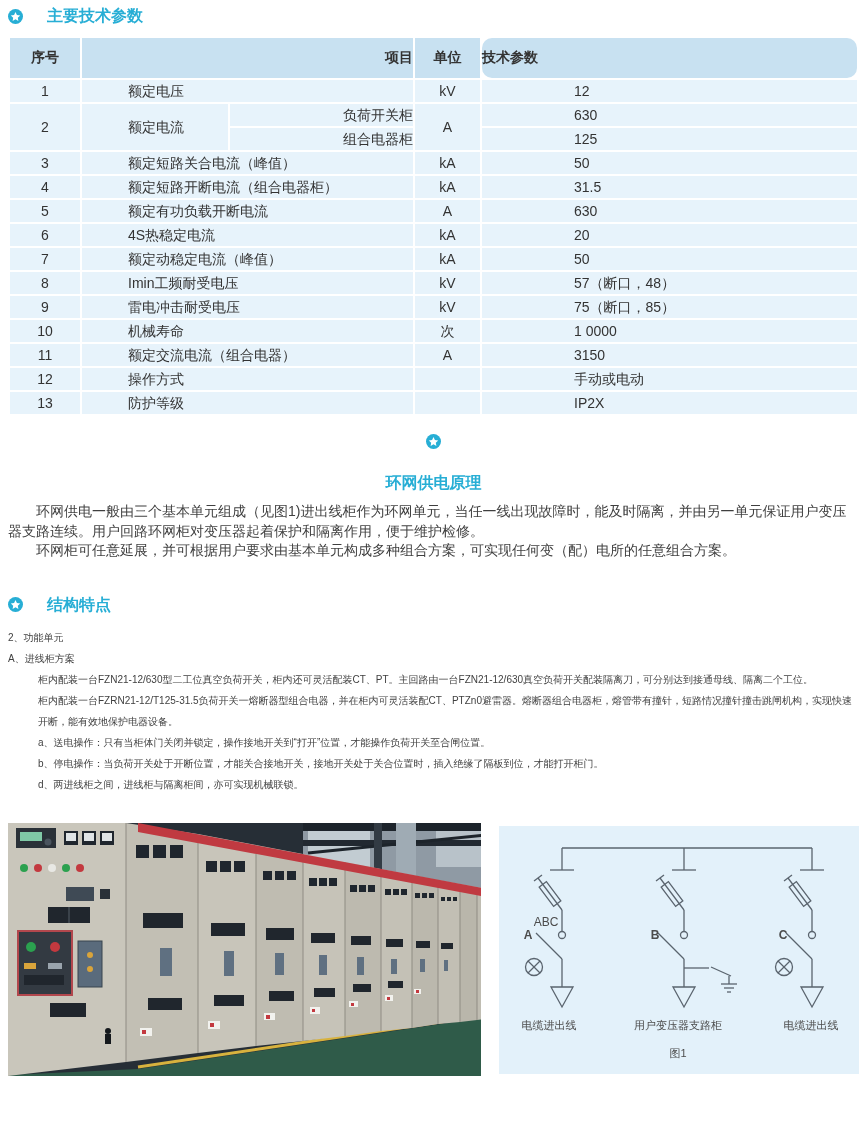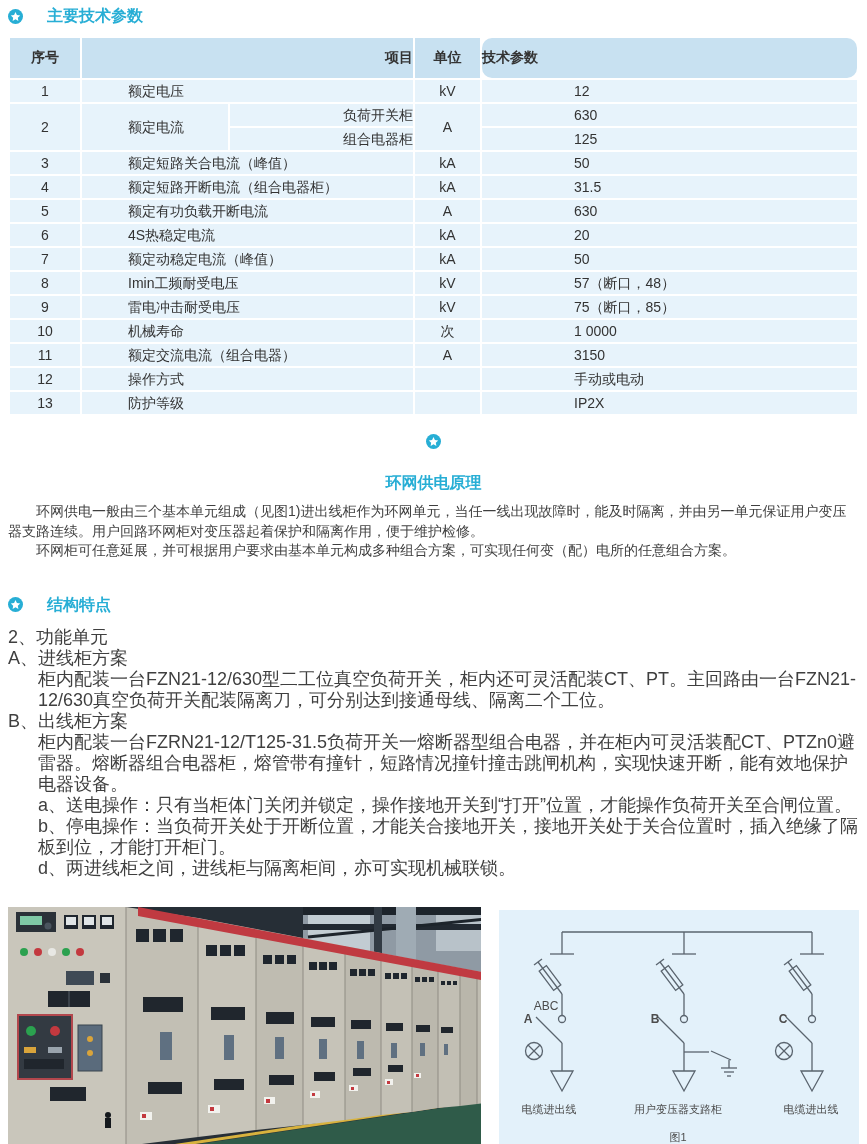--- a/index.html
+++ b/index.html
@@ -23,21 +23,21 @@
   .c-unit { text-align:center; }
   .c-val  { text-align:left; padding-left:92px !important; }
   th.h-item { text-align:right; padding-left:46px; }
   th.h-val  { text-align:left; padding-left:88px;border-radius:10px; }
 
   
   .sec2 { margin-top:18px;flex-direction:column; }
   .sec3 { margin-top:34px; }
   .paras { margin-top:9px; font-size:14px; line-height:19.5px; }
   .paras p { margin:0; text-indent:2em; }
-  .slines { margin-top:12px; font-size:18px; line-height:21px; }
+  .slines { margin-top:12px; font-size:10px; line-height:21px; }
   .sline.ind1 { padding-left:30px; }
 
   
   .figures { display:flex; align-items:flex-start; gap:18px; margin-top:28px; }
   .photo-wrap { width:479px; height:253px; overflow:hidden; }
   .diagram-wrap { width:360px; height:248px; background:#e3f1fa; margin-top:3px; }
   .diagram-wrap svg text { font-family:"Liberation Sans","DejaVu Sans",sans-serif; }
 </style>
 </head>
 <body>
@@ -171,21 +171,20 @@
     <svg class="star" viewBox="0 0 15 15">
       <circle cx="7.5" cy="7.5" r="7.5" fill="currentColor"></circle>
       <polygon fill="#ffffff" points="7.5,3.0 8.9,6.0 12.2,6.4 9.8,8.7 10.4,12.0 7.5,10.3 4.6,12.0 5.2,8.7 2.8,6.4 6.1,6.0"></polygon>
     </svg>
     <span>结构特点</span>
   </h2>
   <div class="slines">
       <div class="sline ind0">2、功能单元</div>
       <div class="sline ind0">A、进线柜方案</div>
       <div class="sline ind1">柜内配装一台FZN21-12/630型二工位真空负荷开关，柜内还可灵活配装CT、PT。主回路由一台FZN21-12/630真空负荷开关配装隔离刀，可分别达到接通母线、隔离二个工位。</div>
-      <div class="sline ind0">B、出线柜方案</div>
       <div class="sline ind1">柜内配装一台FZRN21-12/T125-31.5负荷开关一熔断器型组合电器，并在柜内可灵活装配CT、PTZn0避雷器。熔断器组合电器柜，熔管带有撞针，短路情况撞针撞击跳闸机构，实现快速开断，能有效地保护电器设备。</div>
       <div class="sline ind1">a、送电操作：只有当柜体门关闭并锁定，操作接地开关到“打开”位置，才能操作负荷开关至合闸位置。</div>
       <div class="sline ind1">b、停电操作：当负荷开关处于开断位置，才能关合接地开关，接地开关处于关合位置时，插入绝缘了隔板到位，才能打开柜门。</div>
       <div class="sline ind1">d、两进线柜之间，进线柜与隔离柜间，亦可实现机械联锁。</div>
     </div>
 
   <div class="figures">
 
     <div class="photo-wrap">
       <svg width="479" height="253" viewBox="0 0 479 253">

